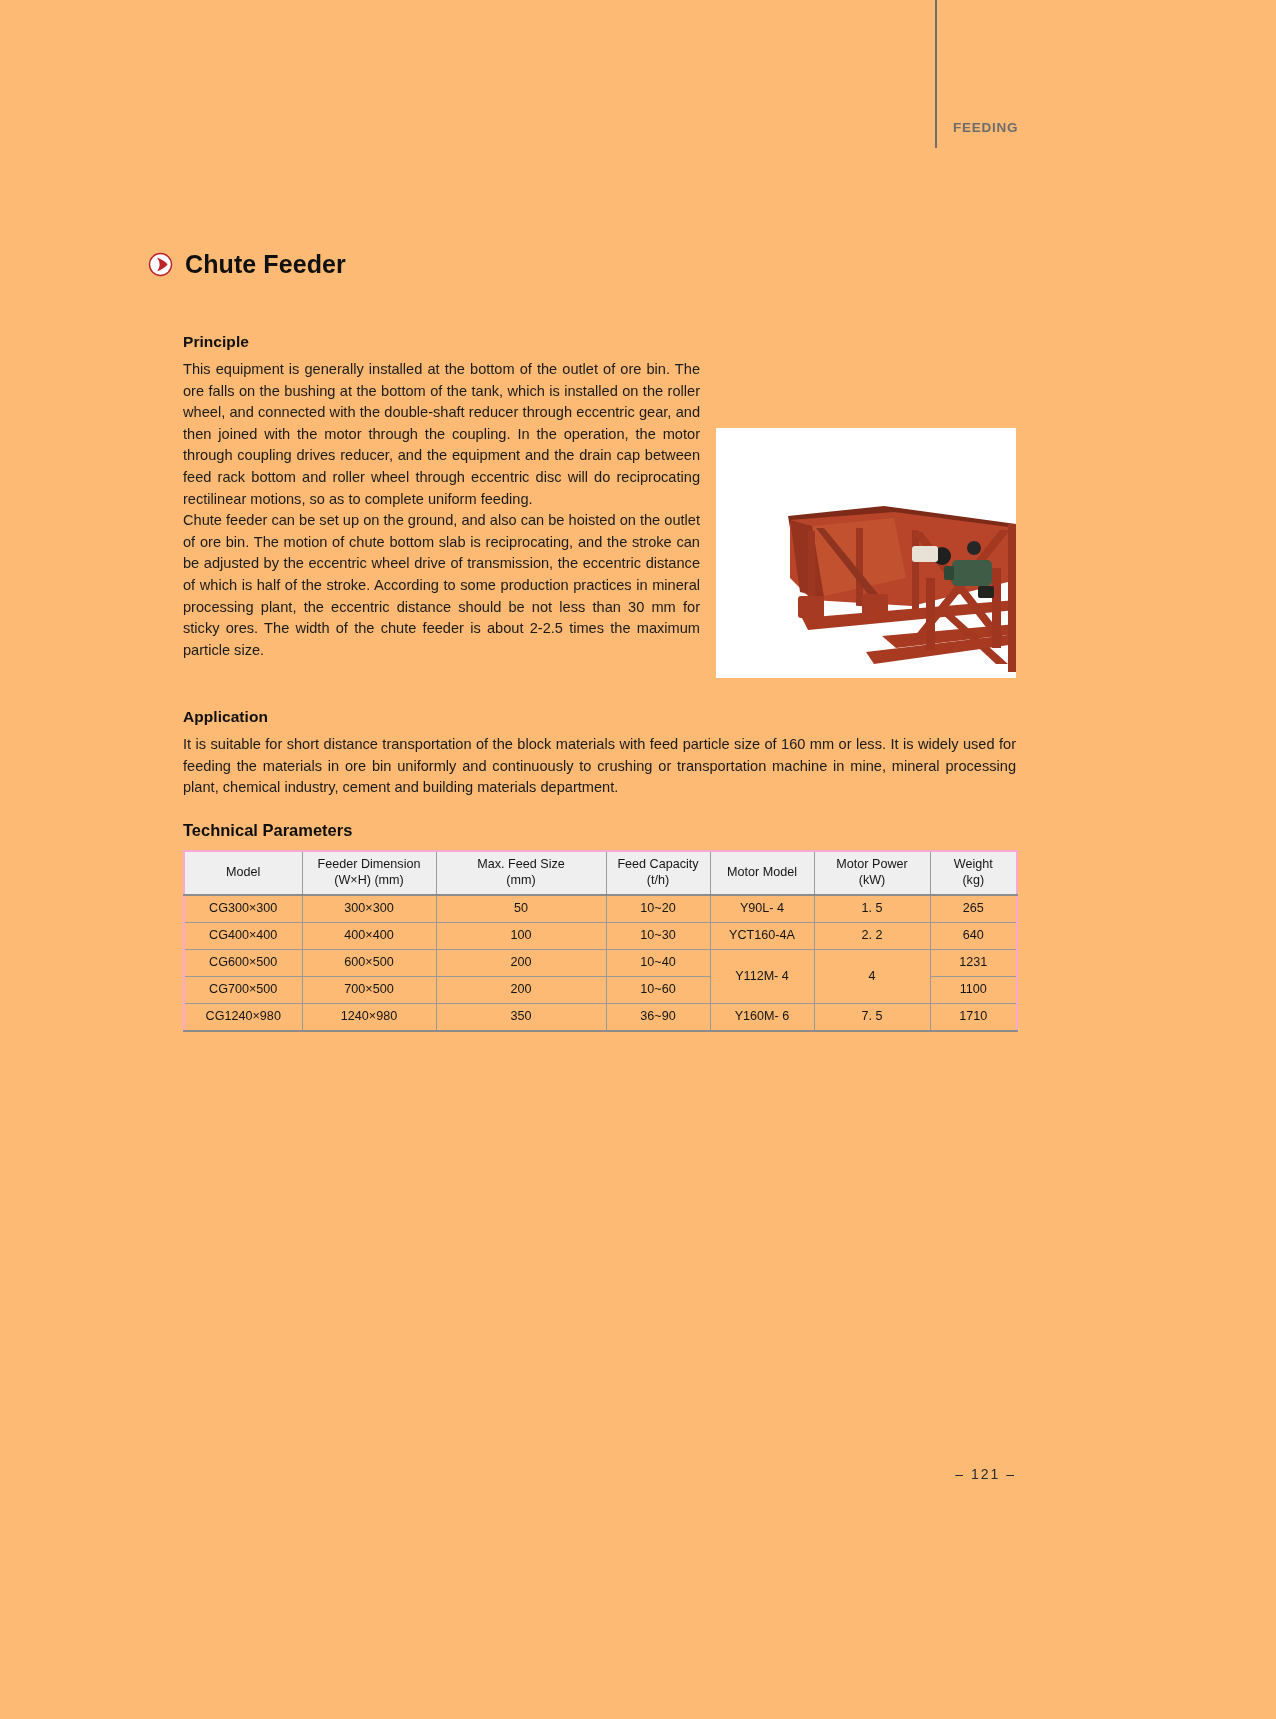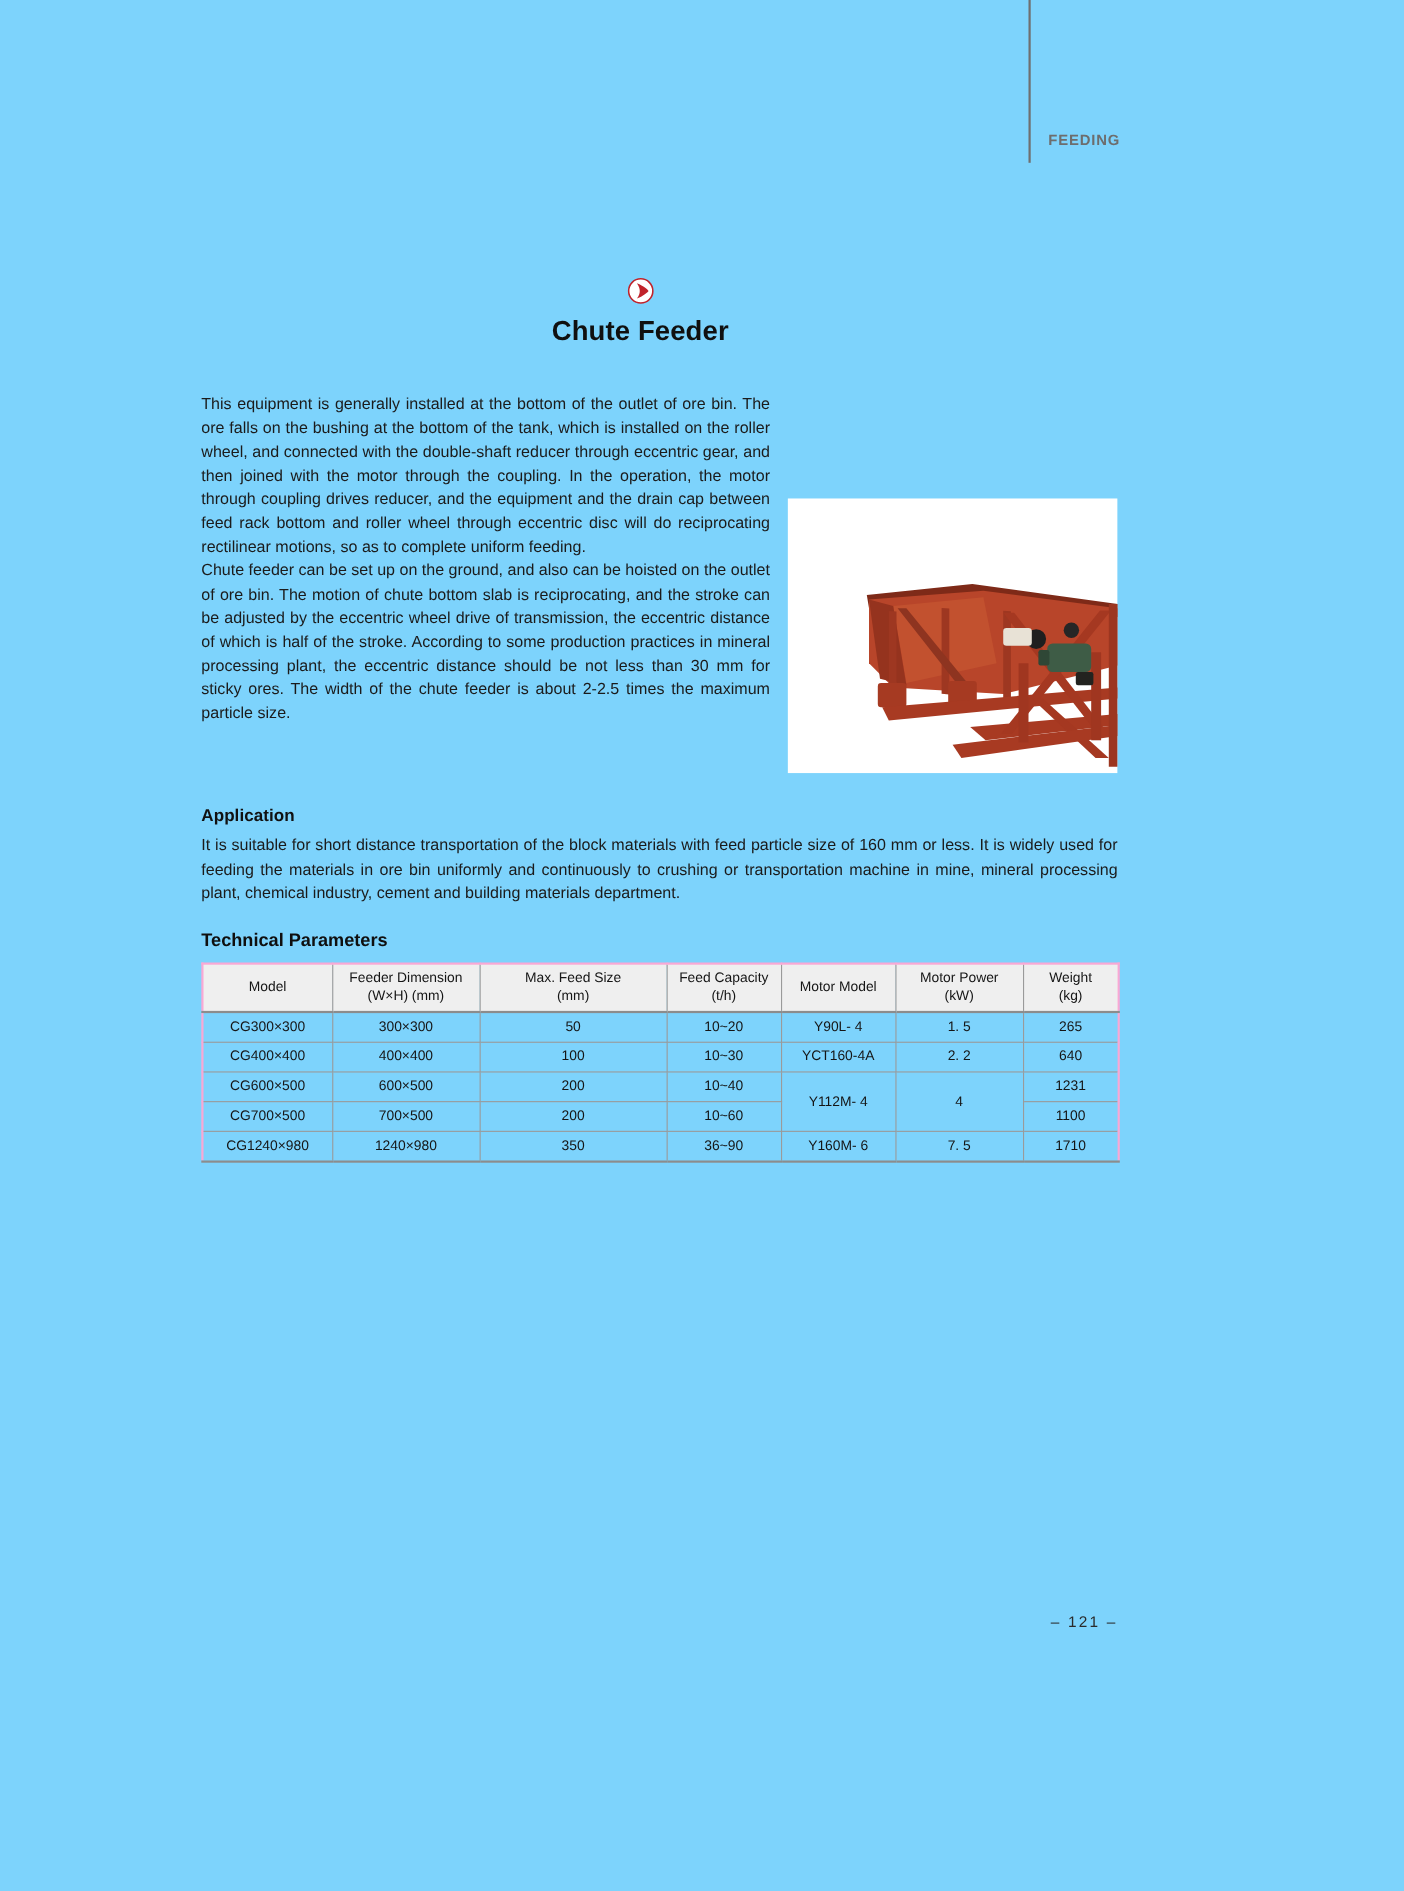--- a/index.html
+++ b/index.html
@@ -13,21 +13,21 @@
     height: 1719px;
     position: relative;
     font-family: "Liberation Sans", sans-serif;
     color: #1a1a1a;
     overflow: hidden;
   }
 
   .page {
     position: absolute;
     inset: 0;
-    background: #7dd3fc;
+    background: #fdba74;
   }
 
   
   .header-rule {
     position: absolute;
     left: 935px;
     top: 0;
     width: 2px;
     height: 148px;
     background: #6f6f6f;
@@ -48,24 +48,23 @@
   .content {
     position: absolute;
     left: 148px;
     top: 252px;
     width: 868px;
   }
 
   
   .title-row {
     display: flex;
-    align-items: center;
+    align-items: flex-end;
     gap: 12px;
-    margin: 0 0 44px 0;
-    flex-direction: column;
+    margin: 0 0 56px 0;
   }
   .bullet-icon {
     width: 25px;
     height: 25px;
     flex: 0 0 25px;
     position: relative;
     display: block;
   }
   .bullet-icon svg { display: block; }
   .page-title {
@@ -238,20 +237,21 @@
           <rect x="228" y="138" width="10" height="14" rx="2" fill="#2F4736"></rect>
           <circle cx="226" cy="128" r="9" fill="#1F1F1F"></circle>
           <circle cx="258" cy="120" r="7" fill="#262626"></circle>
           <rect x="196" y="118" width="26" height="16" rx="3" fill="#E8E2D6"></rect>
           <rect x="262" y="158" width="16" height="12" rx="2" fill="#23231F"></rect>
 
           <polygon points="292,96 300,96 300,244 292,244" fill="#9C3620"></polygon>
         </svg>
       </div>
 
+      <h2 class="sub">Principle</h2>
       <p class="para">This equipment is generally installed at the bottom of the outlet of ore bin. The ore falls on the bushing at the bottom of the tank, which is installed on the roller wheel, and connected with the double-shaft reducer through eccentric gear, and then joined with the motor through the coupling. In the operation, the motor through coupling drives reducer, and the equipment and the drain cap between feed rack bottom and roller wheel through eccentric disc will do reciprocating rectilinear motions, so as to complete uniform feeding.</p>
 
       <p class="para">Chute feeder can be set up on the ground, and also can be hoisted on the outlet of ore bin. The motion of chute bottom slab is reciprocating, and the stroke can be adjusted by the eccentric wheel drive of transmission, the eccentric distance of which is half of the stroke. According to some production practices in mineral processing plant, the eccentric distance should be not less than 30 mm for sticky ores. The width of the chute feeder is about 2-2.5 times the maximum particle size.</p>
 
       <div class="clearer"></div>
 
       <h2 class="sub spaced">Application</h2>
       <p class="para">It is suitable for short distance transportation of the block materials with feed particle size of 160 mm or less. It is widely used for feeding the materials in ore bin uniformly and continuously to crushing or transportation machine in mine, mineral processing plant, chemical industry, cement and building materials department.</p>
 
       <div class="tp-heading">Technical Parameters</div>

